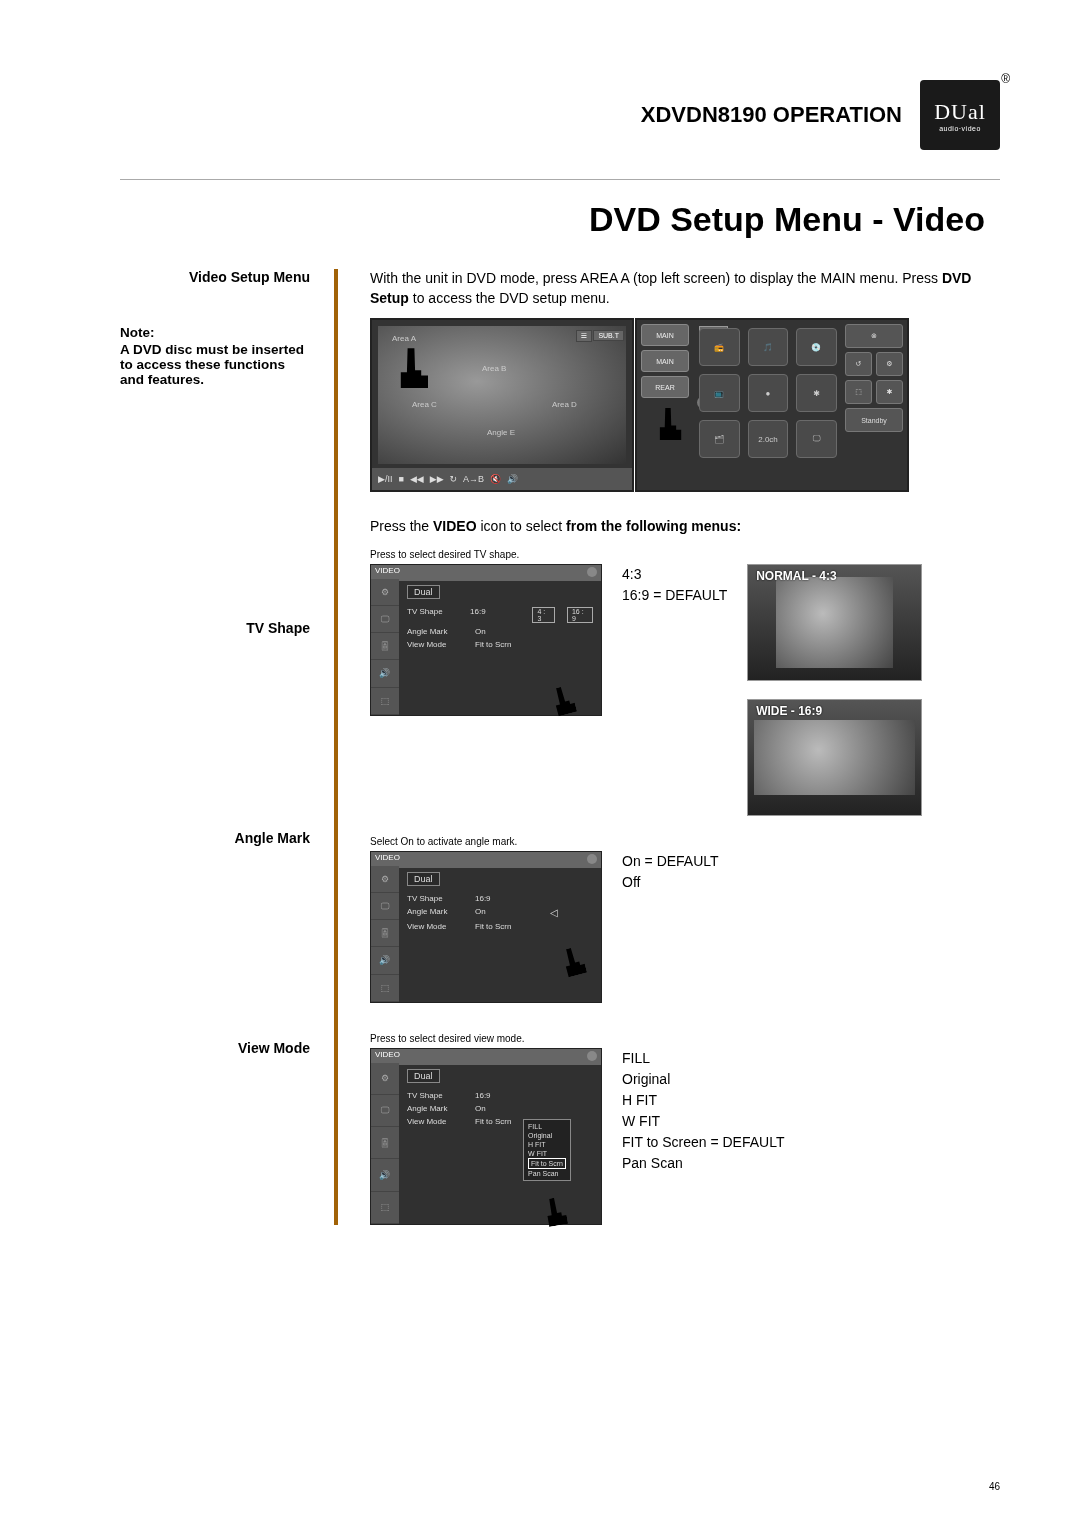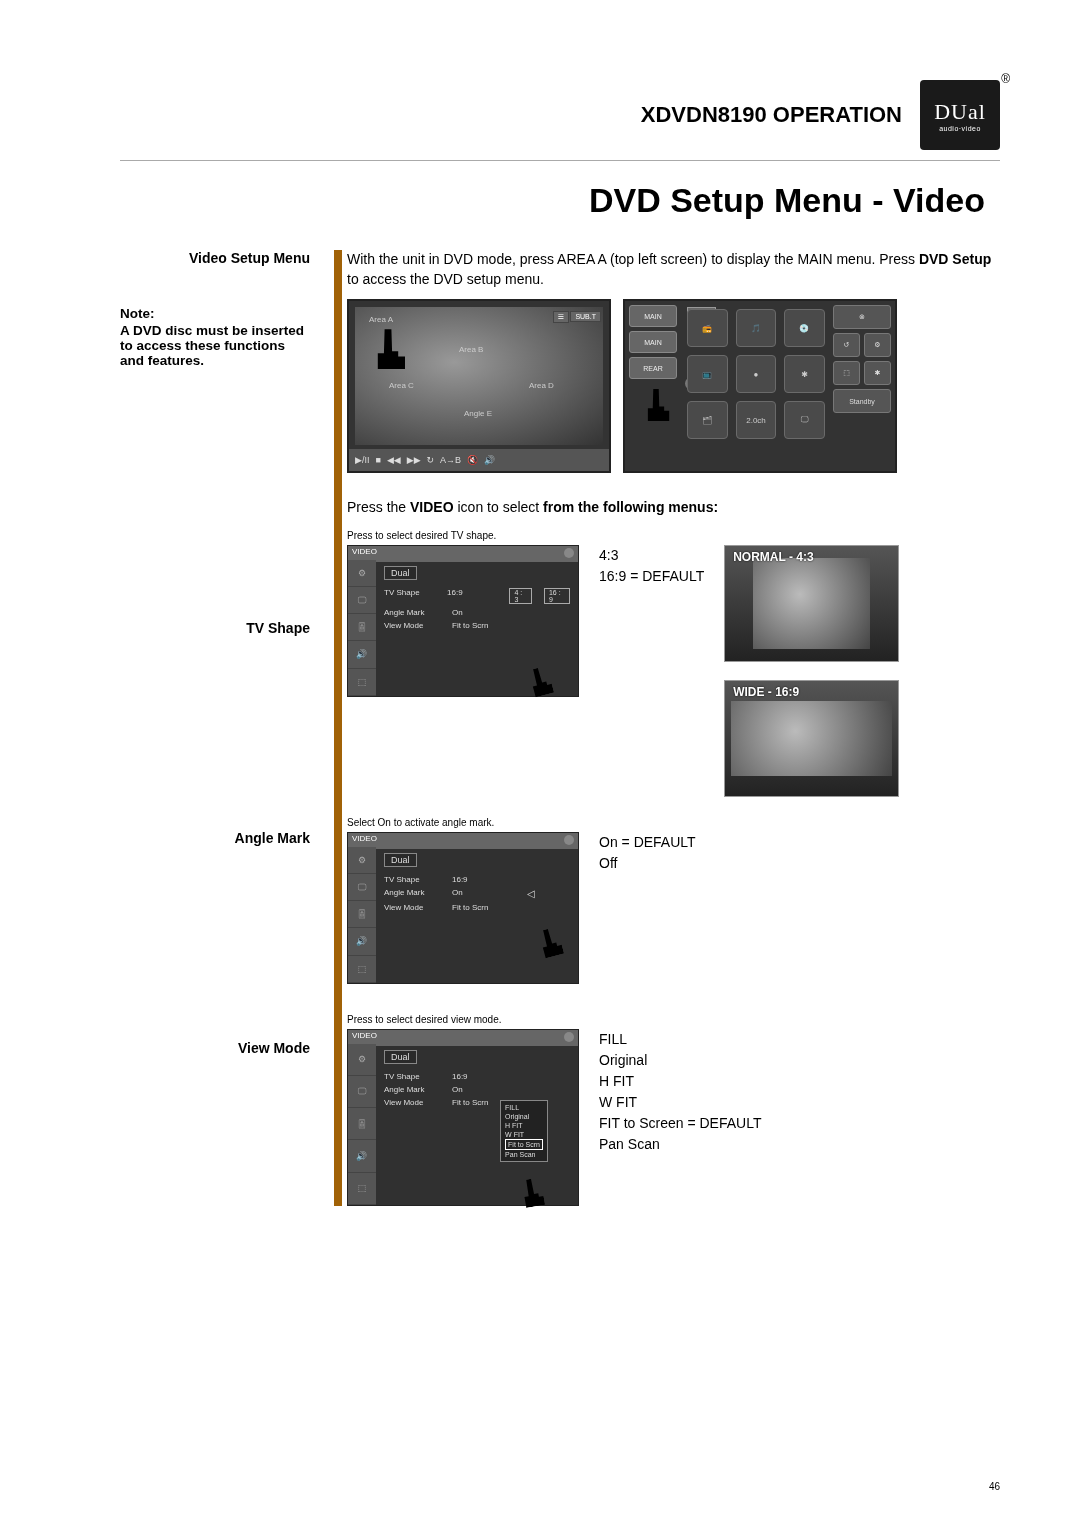--- a/index.html
+++ b/index.html
@@ -15,21 +15,21 @@
     height: 1532px;
     box-sizing: border-box;
     padding: 80px 80px 30px 120px;
     position: relative;
   }
   .header {
     display: flex;
     justify-content: flex-end;
     align-items: center;
     gap: 18px;
-    padding-bottom: 10px;
+    padding-bottom: 29px;
     border-bottom: 1px solid #aaa;
     margin-bottom: 20px;
   }
   .header-title {
     font-size: 22px;
     font-weight: 600;
   }
   .header-title .bold { font-weight: 800; }
   .logo-box {
     width: 80px;
@@ -78,29 +78,29 @@
     text-align: right;
     font-weight: 700;
     margin-bottom: 6px;
   }
   .labels-col .note {
     font-size: 13.5px;
   }
   .labels-col .note .bold { font-weight:700; display:block; margin-top:40px;}
   .right-col {
     flex: 1;
-    border-left: 8px solid #a16207;
-    padding-left: 5px;
+    border-left: 4px solid #a16207;
+    padding-left: 32px;
     font-size: 14px;
   }
   .para { margin: 0 0 10px 0; line-height:1.4;}
   .para .b { font-weight:700;}
   .screenshots-row {
     display:flex;
-    gap:12px;
+    gap:1px;
     margin:10px 0 25px 0;
   }
   .device-screen {
     background:#333;
     border:2px solid #222;
     width:260px;
     height:170px;
     position:relative;
     color:#ccc;
     font-size:8px;

